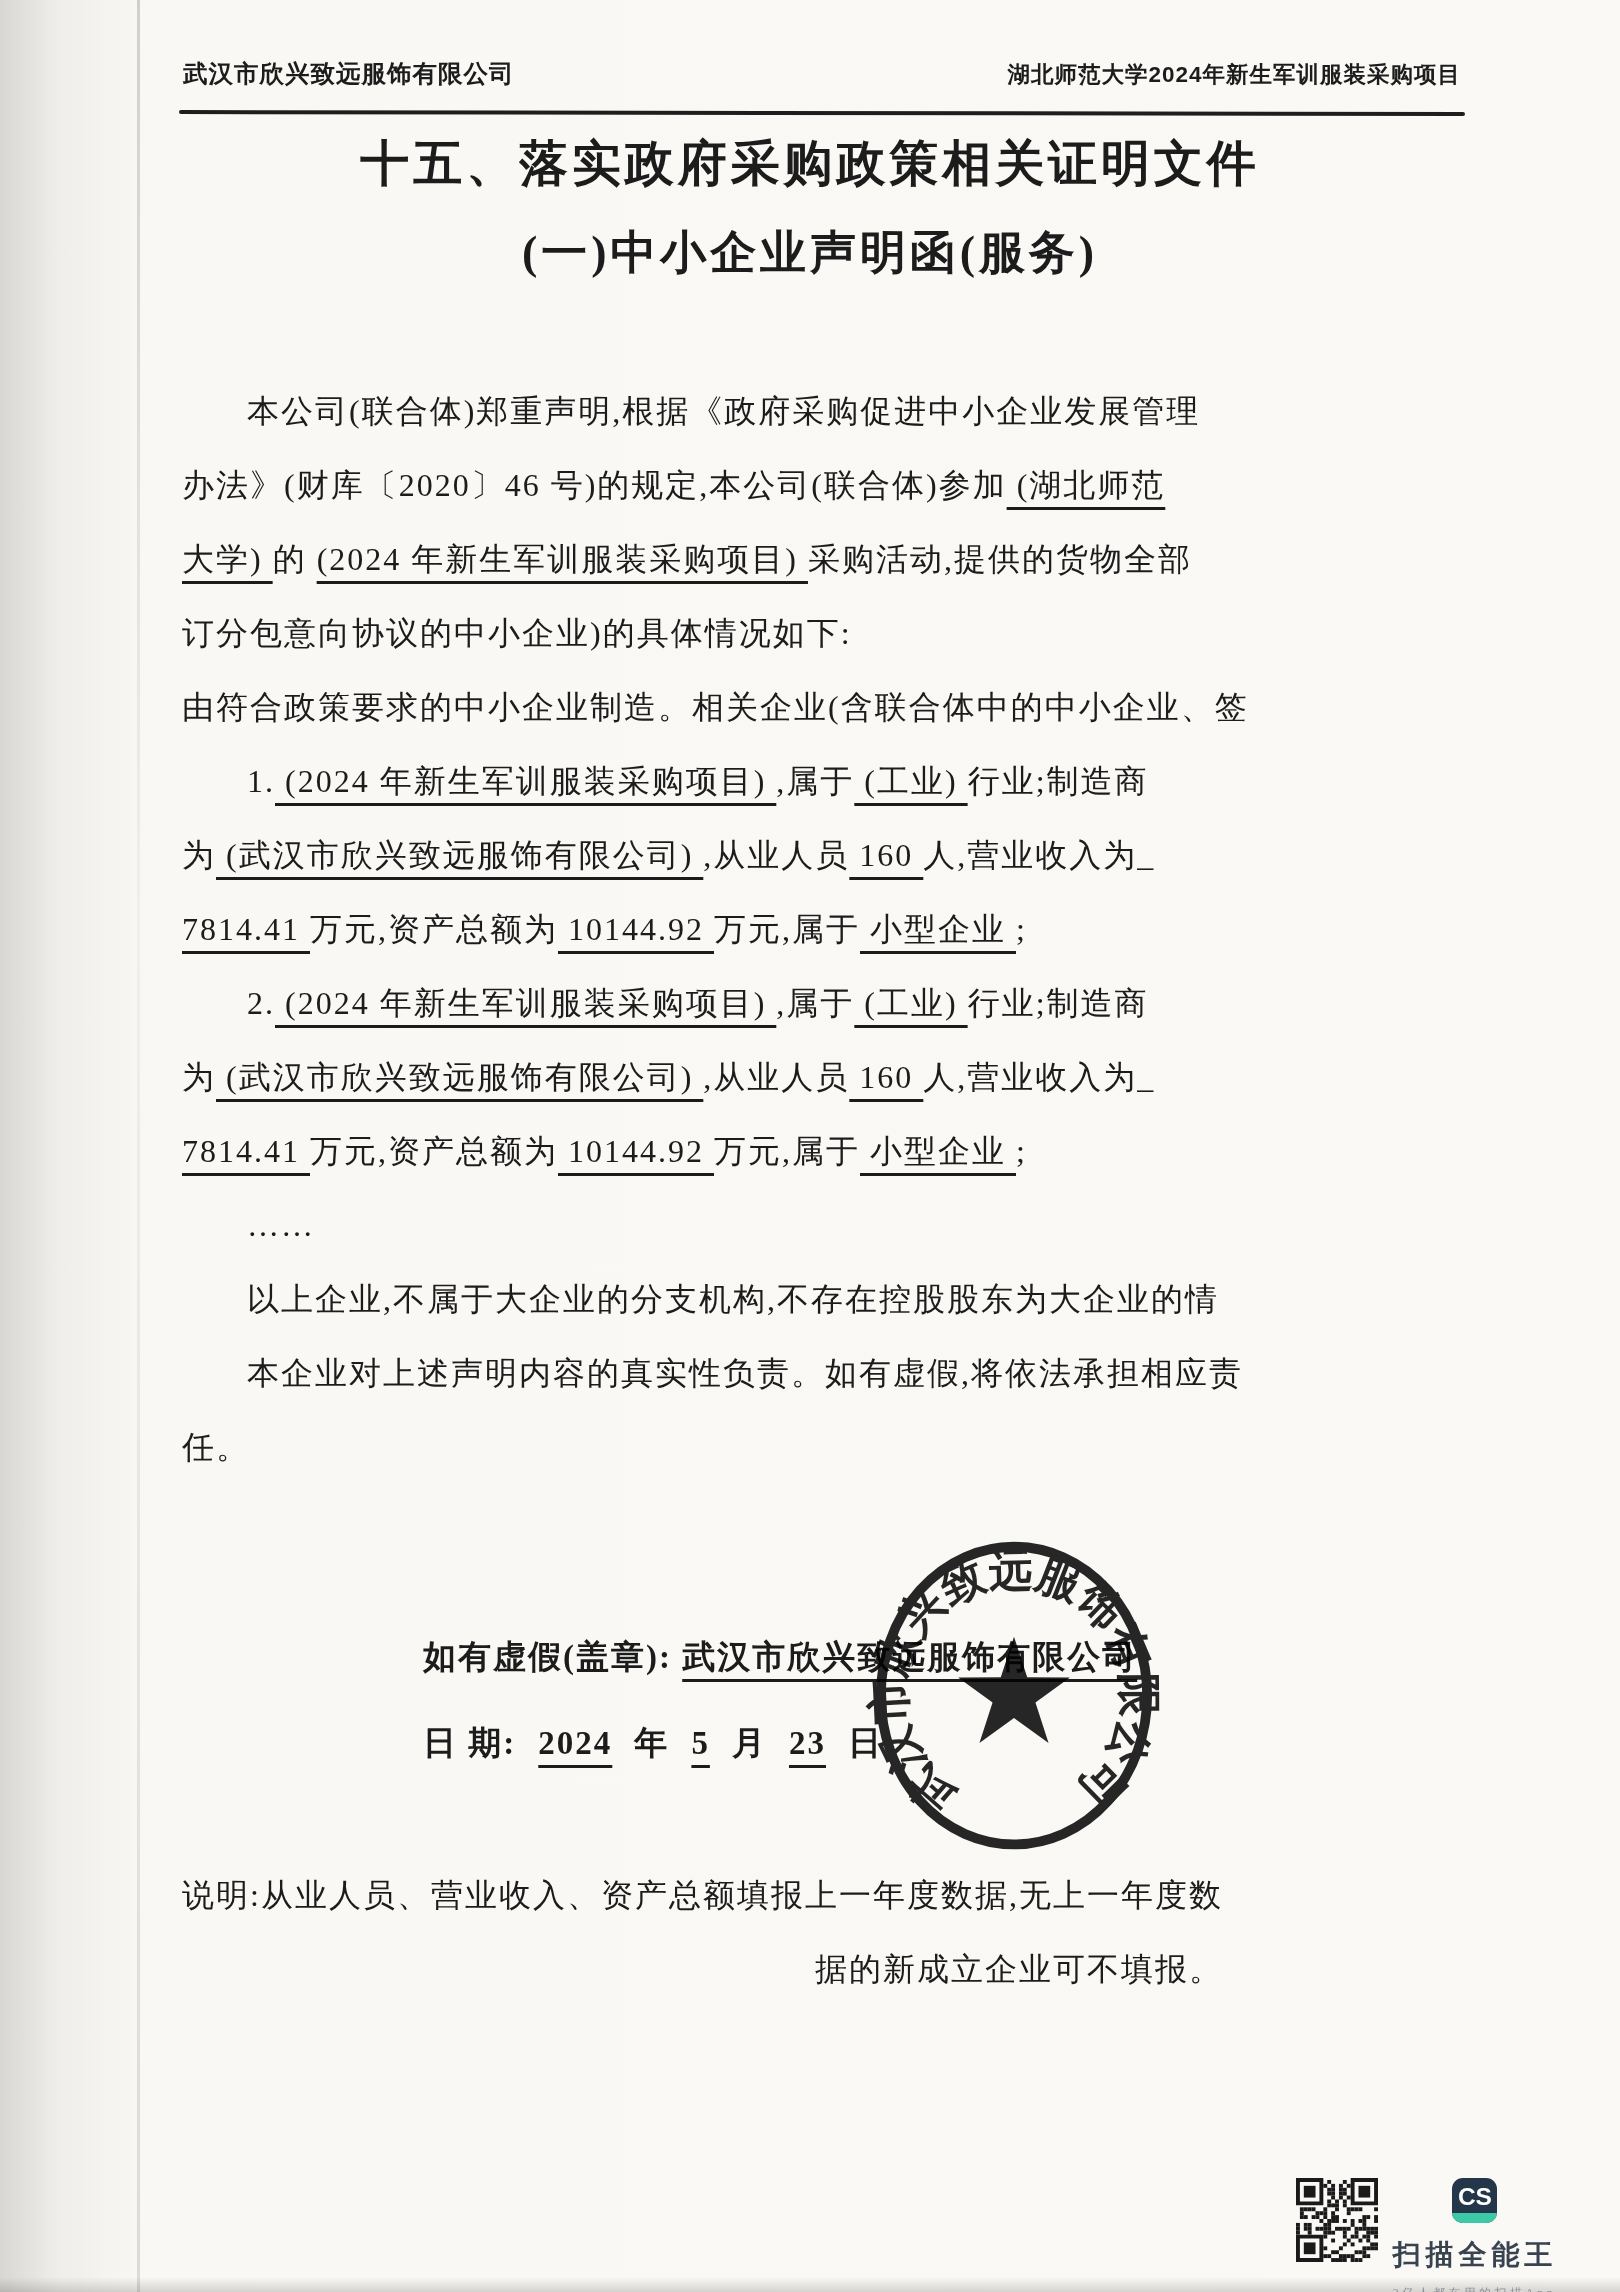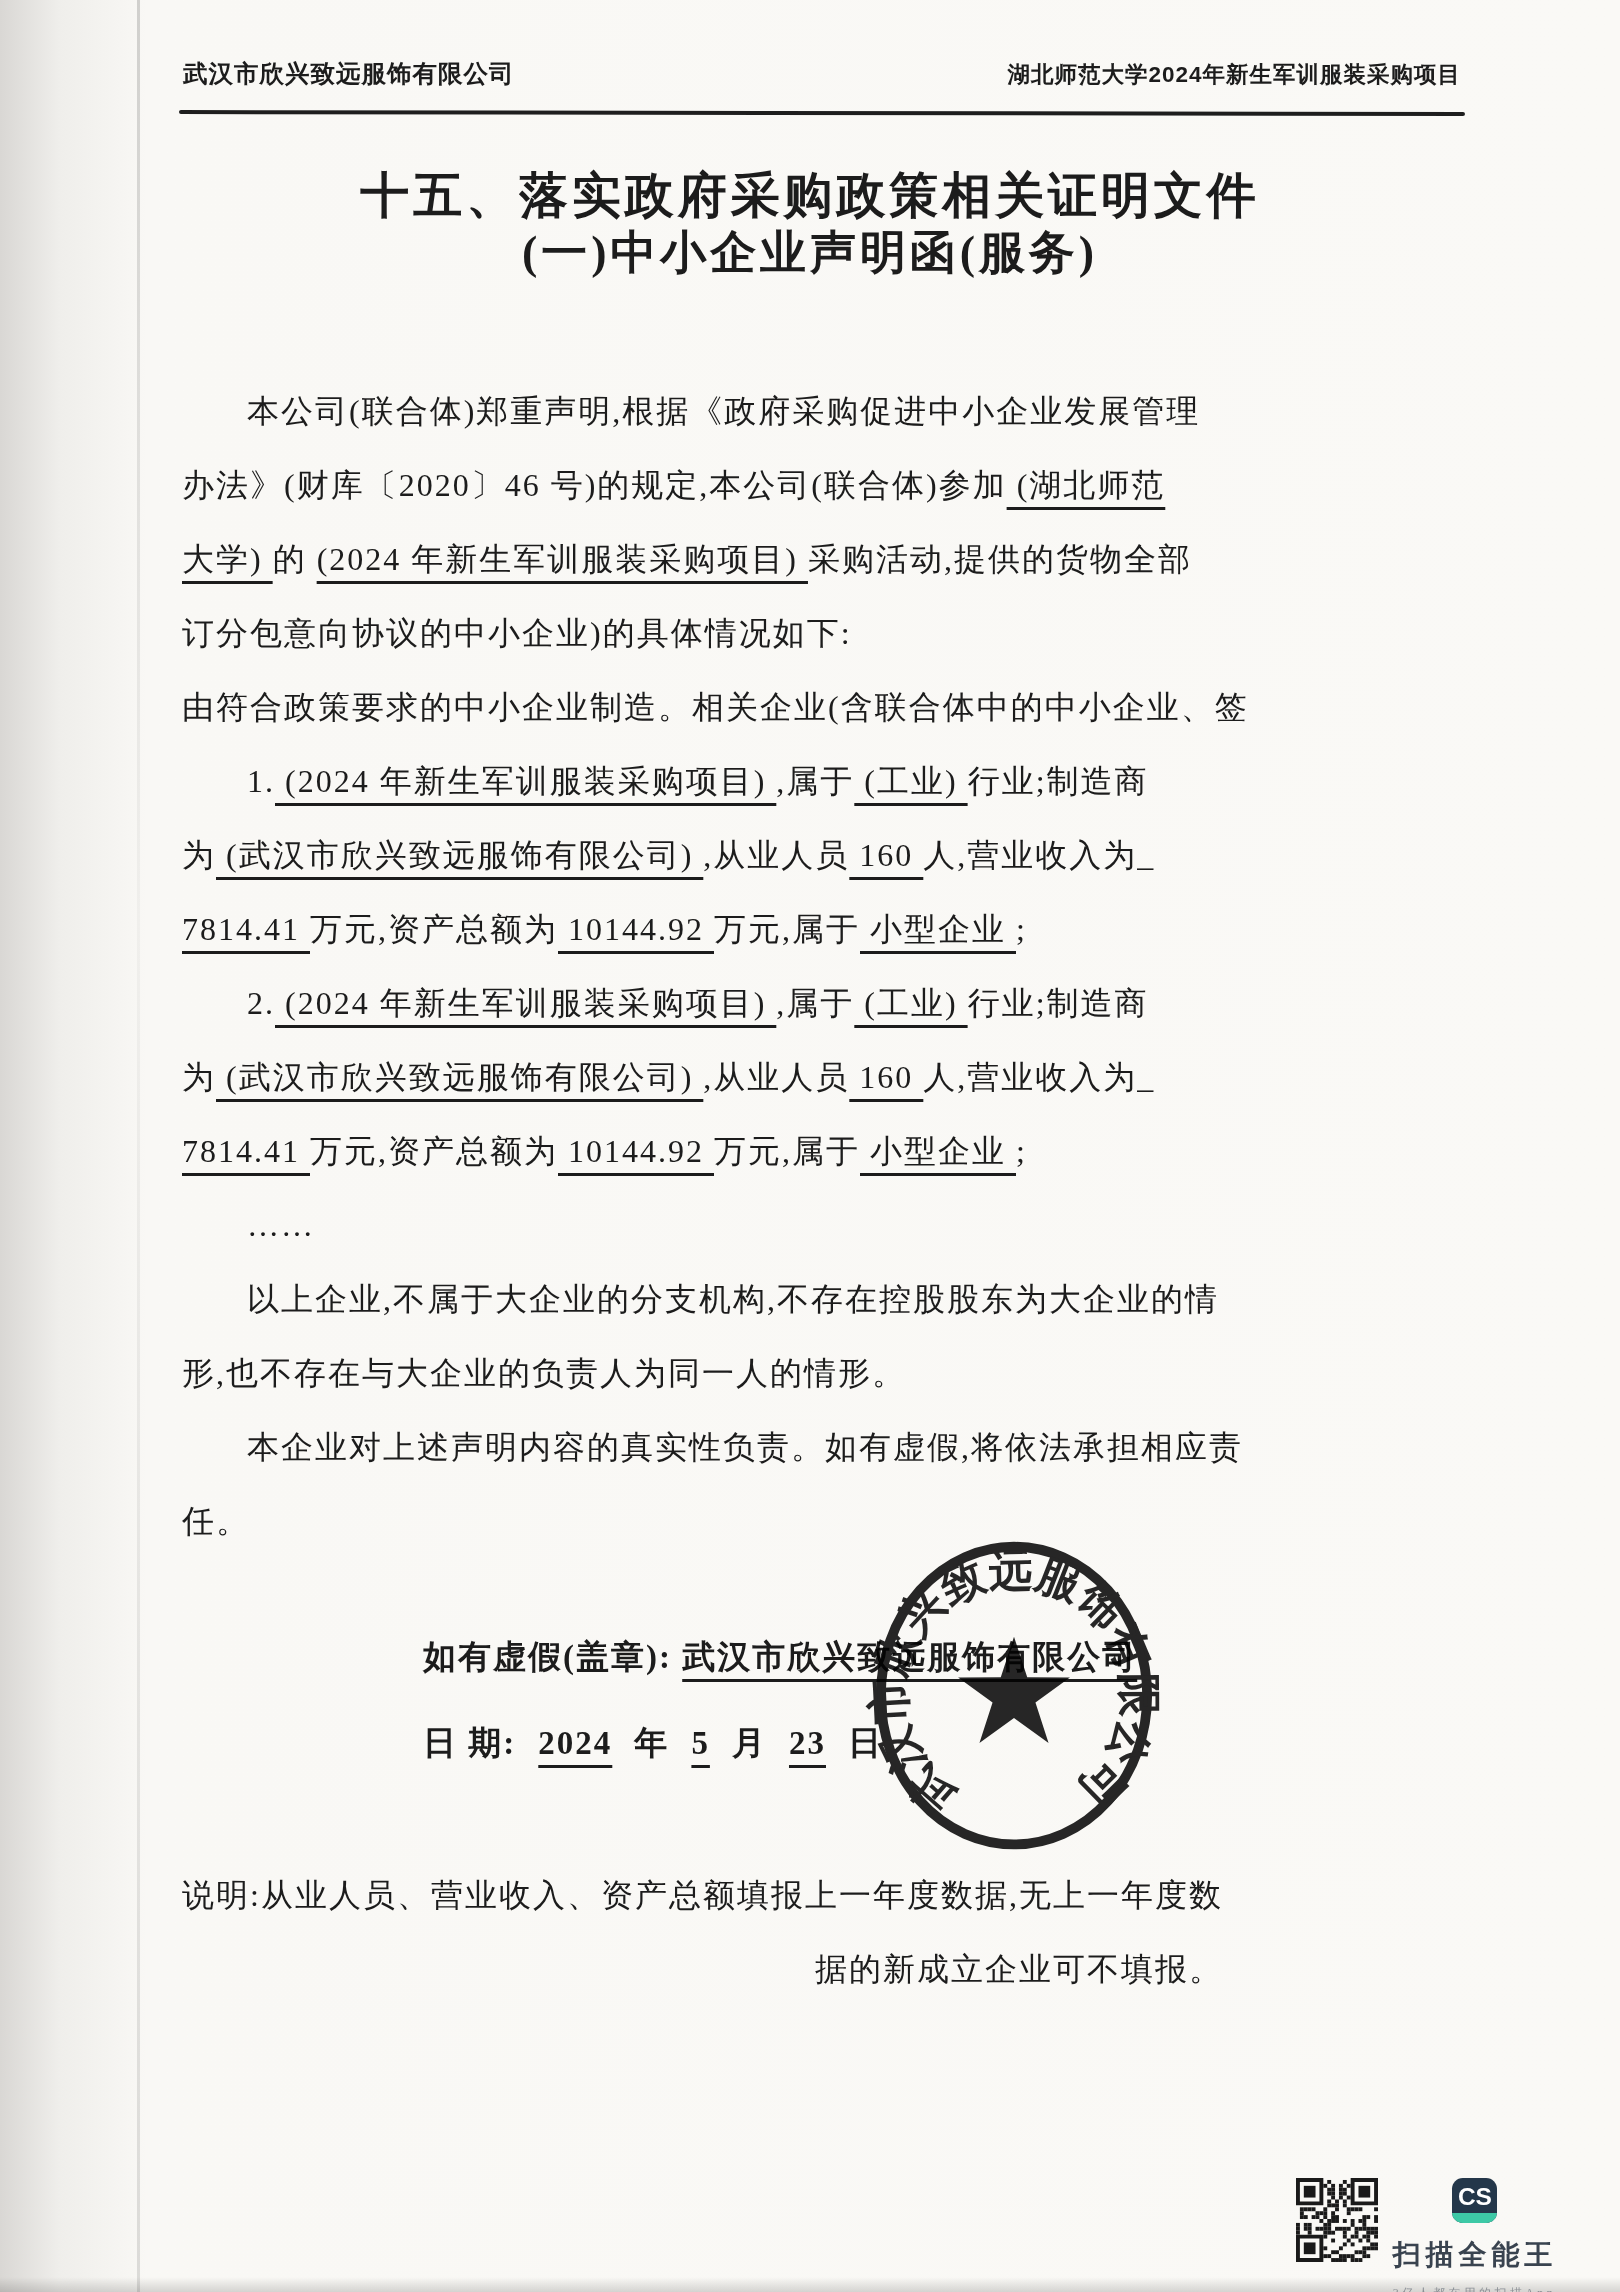--- a/index.html
+++ b/index.html
@@ -23,21 +23,21 @@
   .hdr{position:absolute;left:183px;right:159px;top:57px;
     display:flex;justify-content:space-between;align-items:flex-end;
     font-family:"Liberation Sans","DejaVu Sans",sans-serif;font-weight:bold;}
   .hdr-left{font-size:24.5px;letter-spacing:1px;}
   .hdr-right{font-size:22.5px;letter-spacing:1px;}
   .hdr-rule{position:absolute;left:179px;right:155px;top:111px;height:3.9px;
     background:#1e1e1e;border-radius:2px;transform:rotate(.08deg);}
 
   
   .title1{position:absolute;left:0;right:0;top:131px;text-align:center;
-    font-size:49px;font-weight:bold;letter-spacing:3.9px;margin-top:32px;}
+    font-size:49px;font-weight:bold;letter-spacing:3.9px;}
   .title2{position:absolute;left:0;right:0;top:222px;text-align:center;
     font-size:46px;font-weight:bold;letter-spacing:3.9px;}
 
   
   .body-text{position:absolute;left:182px;top:374px;width:1304px;
     font-size:32px;line-height:74px;letter-spacing:2px;}
   .bline{height:74px;white-space:nowrap;}
   .ind{text-indent:65px;}
   .u{text-decoration:underline;text-underline-offset:10.8px;text-decoration-thickness:2.5px;}
 
@@ -98,21 +98,20 @@
       <div class="bline"><span>订分包意向协议的中小企业)的具体情况如下:</span></div>
       <div class="bline"><span>由符合政策要求的中小企业制造。相关企业(含联合体中的中小企业、签</span></div>
       <div class="bline ind"><span>1.</span><span class="u"> (2024 年新生军训服装采购项目) </span><span>,属于</span><span class="u"> (工业) </span><span>行业;制造商</span></div>
       <div class="bline"><span>为</span><span class="u"> (武汉市欣兴致远服饰有限公司) </span><span>,从业人员</span><span class="u"> 160 </span><span>人,营业收入为_</span></div>
       <div class="bline"><span class="u">7814.41 </span><span>万元,资产总额为</span><span class="u"> 10144.92 </span><span>万元,属于</span><span class="u"> 小型企业 </span><span>;</span></div>
       <div class="bline ind"><span>2.</span><span class="u"> (2024 年新生军训服装采购项目) </span><span>,属于</span><span class="u"> (工业) </span><span>行业;制造商</span></div>
       <div class="bline"><span>为</span><span class="u"> (武汉市欣兴致远服饰有限公司) </span><span>,从业人员</span><span class="u"> 160 </span><span>人,营业收入为_</span></div>
       <div class="bline"><span class="u">7814.41 </span><span>万元,资产总额为</span><span class="u"> 10144.92 </span><span>万元,属于</span><span class="u"> 小型企业 </span><span>;</span></div>
       <div class="bline ind"><span>……</span></div>
       <div class="bline ind"><span>以上企业,不属于大企业的分支机构,不存在控股股东为大企业的情</span></div>
-      <div class="bline"><span>形,也不存在与大企业的负责人为同一人的情形。</span></div>
       <div class="bline ind"><span>本企业对上述声明内容的真实性负责。如有虚假,将依法承担相应责</span></div>
       <div class="bline"><span>任。</span></div>
     </div>
 
   <div class="sig-name">
     <span>如有虚假(盖章):</span>
     <span class="u">武汉市欣兴致远服饰有限公司</span>
   </div>
   <div class="sig-date">
     <span>日  期:</span>

